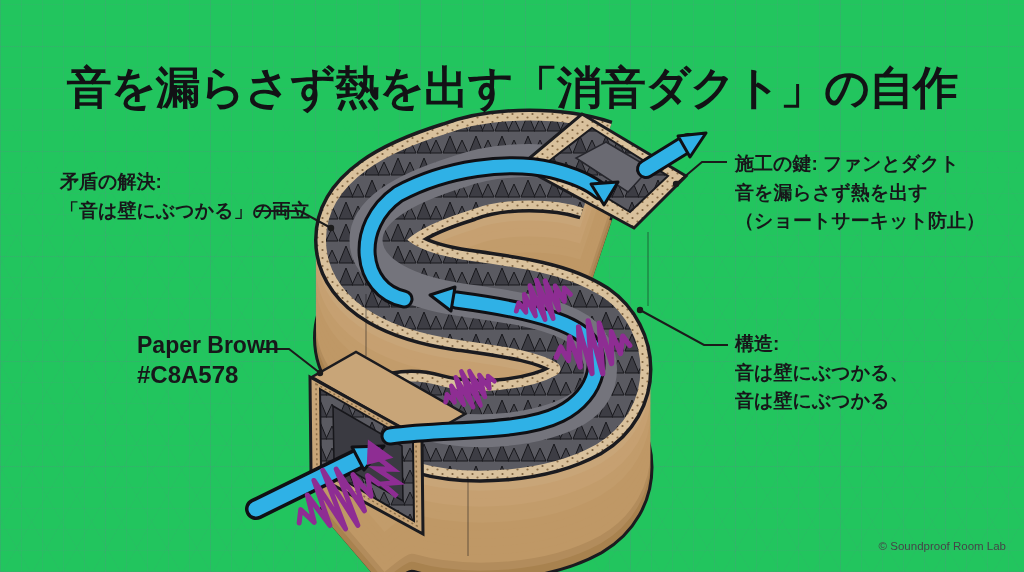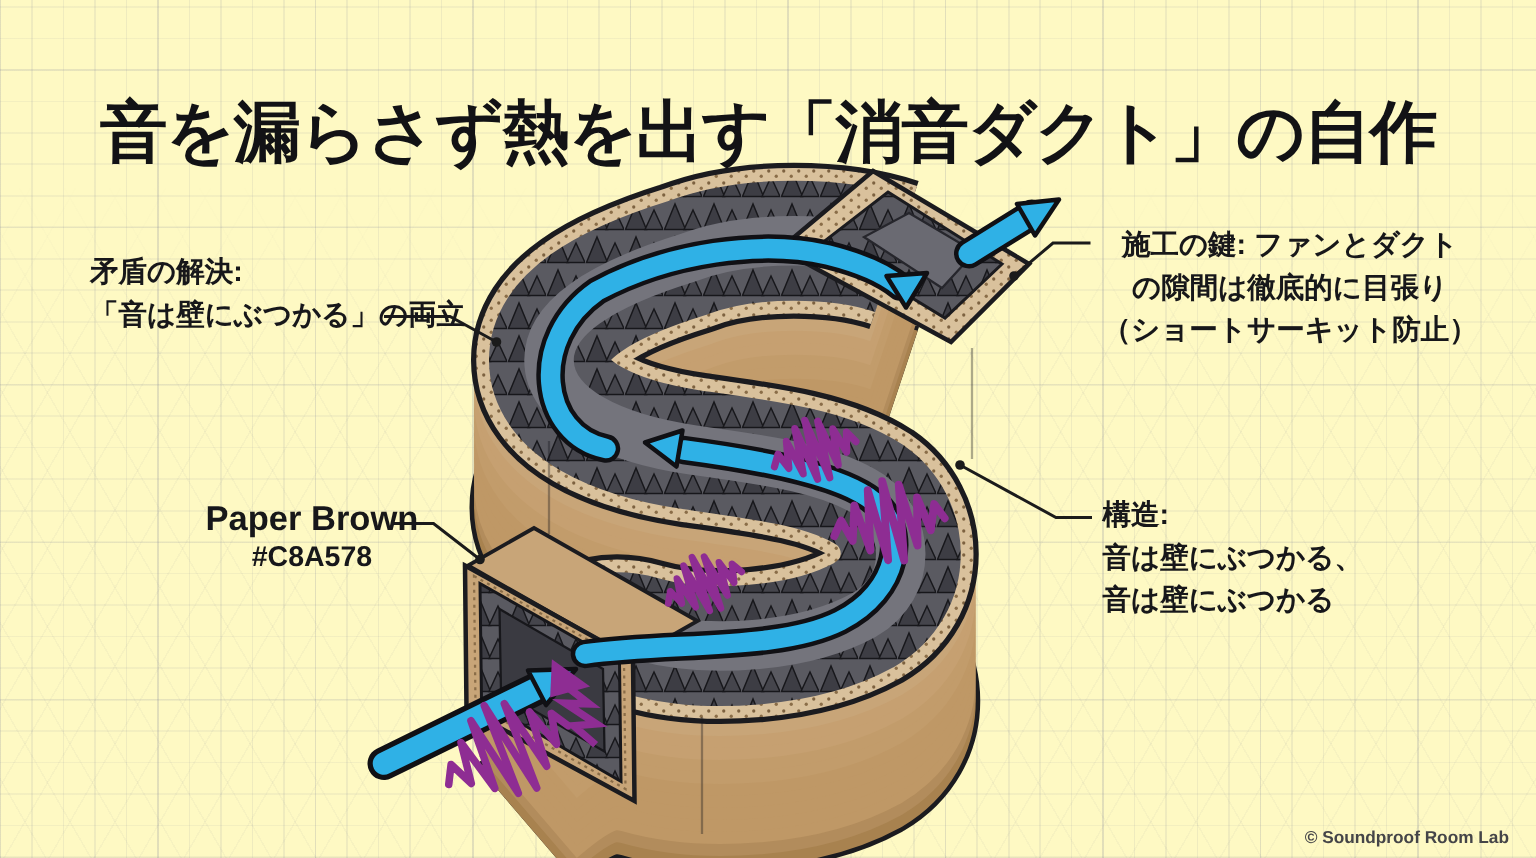--- a/index.html
+++ b/index.html
@@ -1,39 +1,39 @@
 <!DOCTYPE html>
 <html><head>
 <meta charset="utf-8">
 <style>
   html,body{margin:0;padding:0;}
-  .canvas{position:relative;width:1024px;height:572px;overflow:hidden;background:#fef9c3;
+  .canvas{position:relative;width:1024px;height:572px;overflow:hidden;background:#22c55e;
           font-family:"Liberation Sans","DejaVu Sans",sans-serif;color:#17171a;}
   .grid-overlay{position:absolute;inset:0;pointer-events:none;
     background-image:
       repeating-linear-gradient(90deg, rgba(115,120,150,.11) 0 1px, transparent 1px 21px),
       repeating-linear-gradient(0deg,  rgba(115,120,150,.08) 0 1px, transparent 1px 21px),
       repeating-linear-gradient(90deg, rgba(105,110,145,.10) 0 1px, transparent 1px 105px),
       repeating-linear-gradient(0deg,  rgba(105,110,145,.09) 0 1px, transparent 1px 105px);}
   .iso-overlay{position:absolute;inset:0;pointer-events:none;opacity:.75;
     background-image:
       repeating-linear-gradient(60deg,  rgba(110,115,145,.07) 0 1px, transparent 1px 26px),
       repeating-linear-gradient(-60deg, rgba(110,115,145,.07) 0 1px, transparent 1px 26px);
     -webkit-mask-image:linear-gradient(180deg, transparent 0 20%, #000 42%);
     mask-image:linear-gradient(180deg, transparent 0 20%, #000 42%);}
   .art{position:absolute;left:0;top:0;}
   .title{position:absolute;top:28px;left:0;width:1024px;text-align:center;
          font-size:45px;font-weight:900;letter-spacing:-1px;color:#121215;white-space:nowrap;}
   .ann{position:absolute;font-weight:700;font-size:19px;line-height:1.5;white-space:nowrap;}
   #ann-contradiction{left:60px;top:168px;}
-  #ann-construction{left:735px;top:150px;text-align:center;}
+  #ann-construction{left:735px;top:150px;}
   #ann-material{left:137px;top:331px;font-size:23px;line-height:1.28;}
-  #ann-material .hex{font-size:19px;text-align:center;}
+  #ann-material .hex{font-size:24px;}
   #ann-structure{left:735px;top:330px;}
-  .credit{position:absolute;right:18px;bottom:7px;font-size:11.5px;font-weight:700;color:#454548;}
+  .credit{position:absolute;right:18px;bottom:20px;font-size:11.5px;font-weight:400;color:#454548;}
 </style>
 </head>
 <body>
 
 <div class="canvas">
   <div class="grid-overlay"></div>
   <div class="iso-overlay"></div>
 
   <svg class="art" width="1024" height="572" viewBox="0 0 1024 572">
     <defs>
@@ -140,21 +140,21 @@
 
   <h1 class="title">音を漏らさず熱を出す「消音ダクト」の自作</h1>
 
   <div class="ann" id="ann-contradiction">
     <div>矛盾の解決:</div>
     <div>「音は壁にぶつかる」の両立</div>
   </div>
 
   <div class="ann" id="ann-construction">
     <div>施工の鍵: ファンとダクト</div>
-    <div>の隙間は徹底的に目張り</div>
+    <div>音を漏らさず熱を出す</div>
     <div>（ショートサーキット防止）</div>
   </div>
 
   <div class="ann" id="ann-material">
     <div>Paper Brown</div>
     <div class="hex">#C8A578</div>
   </div>
 
   <div class="ann" id="ann-structure">
     <div>構造:</div>

